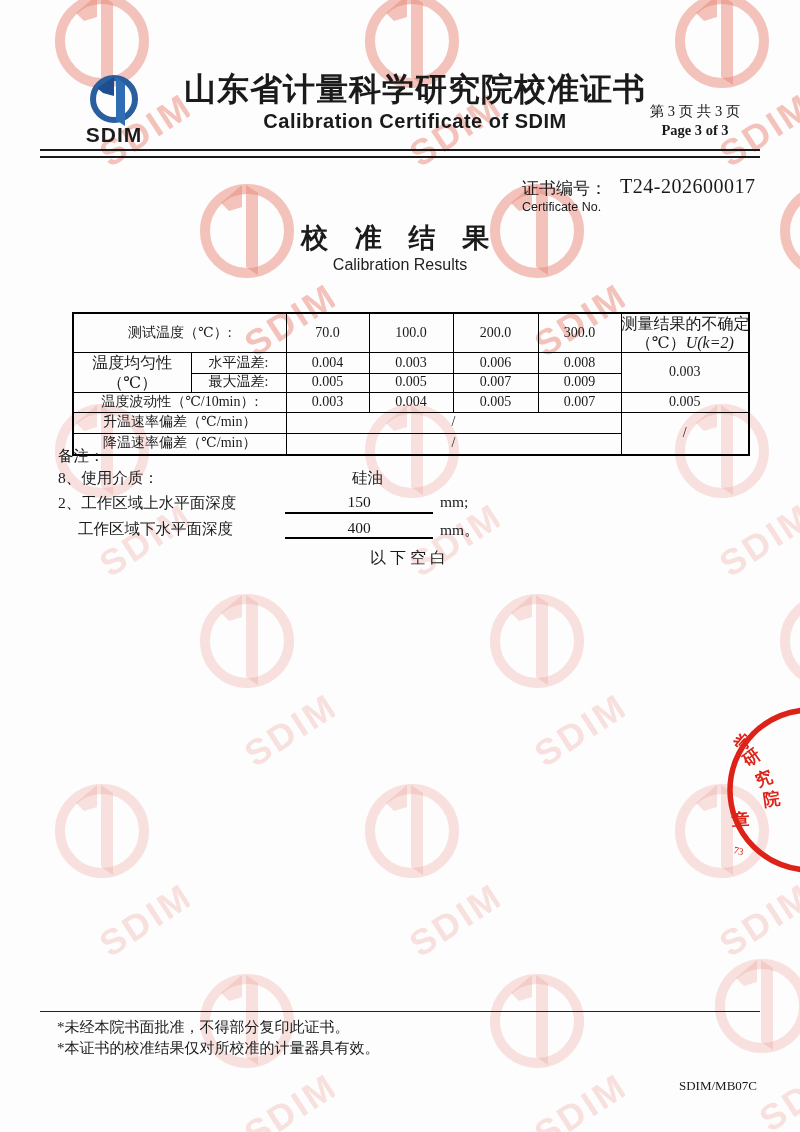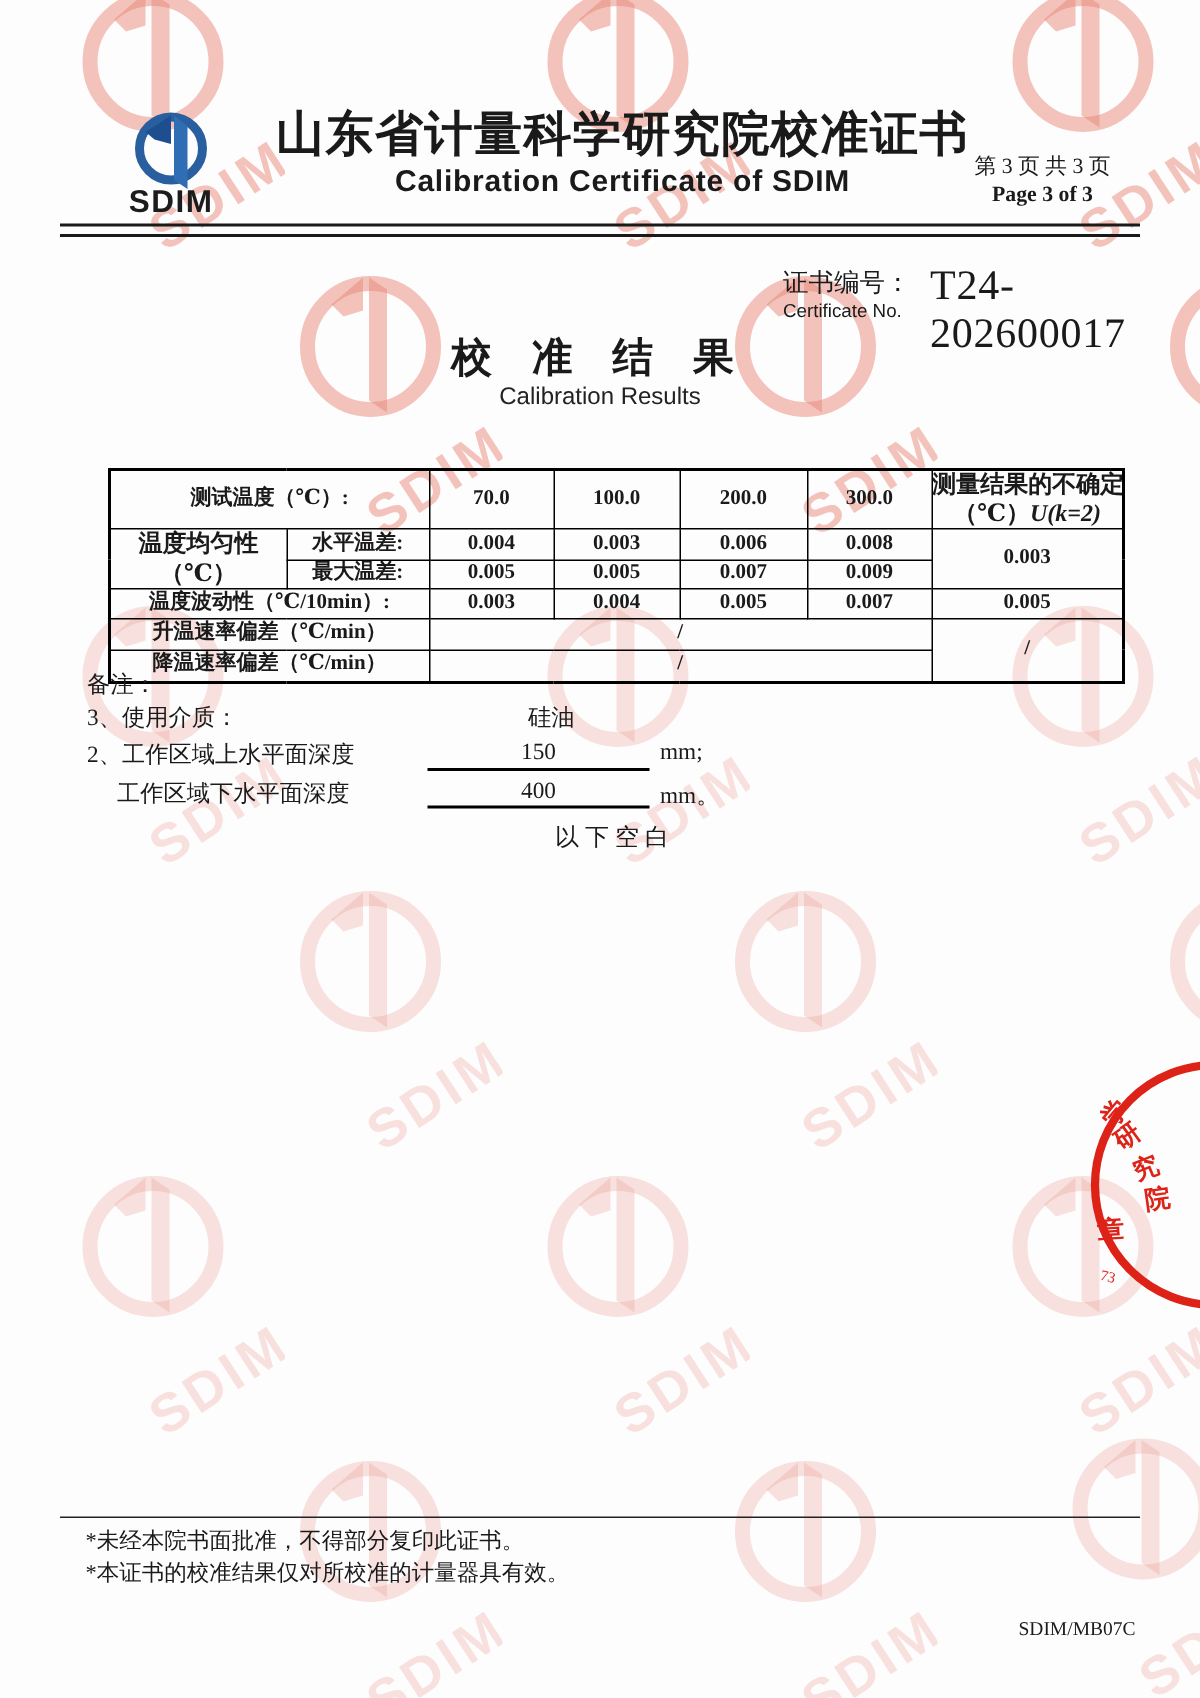--- a/index.html
+++ b/index.html
@@ -19,29 +19,29 @@
               font-size:32px;letter-spacing:1px;white-space:nowrap;}
   #sub-title{left:150px;top:110px;width:530px;text-align:center;
              font-family:"Liberation Sans",sans-serif;font-weight:bold;font-size:20px;
              letter-spacing:0.5px;}
   #page-info{left:630px;top:102px;width:130px;text-align:center;font-size:14.5px;line-height:19px;}
   #page-info .en{font-weight:bold;}
   #header-rule{left:40px;top:149px;width:720px;height:5px;
                border-top:2px solid #1a1a1a;border-bottom:2px solid #1a1a1a;}
   
   #cert-label{left:522px;top:177px;font-size:17px;}
-  #cert-number{left:620px;top:175px;font-size:28px;letter-spacing:0.5px;}
+  #cert-number{left:620px;top:175px;font-size:20px;letter-spacing:0.5px;}
   #cert-label-en{left:522px;top:200px;font-family:"Liberation Sans",sans-serif;font-size:12.5px;}
   
   #results-title{left:0;top:220px;width:800px;text-align:center;font-weight:bold;
                  font-size:27px;letter-spacing:10px;}
   #results-title-en{left:0;top:256px;width:800px;text-align:center;
                     font-family:"Liberation Sans",sans-serif;font-size:16px;color:#222;}
   
-  #cal-table{left:72px;top:312px;font-weight:bold;}
+  #cal-table{left:72px;top:312px;}
   table{border-collapse:collapse;table-layout:fixed;width:676px;border:2.5px solid #000;}
   td{border:1.5px solid #000;text-align:center;vertical-align:middle;
      font-size:14px;padding:0;line-height:1.2;overflow:hidden;white-space:nowrap;}
   tr.r1 td{height:36px;}
   tr.r2 td{height:19px;}
   tr.r3 td{height:18px;}
   tr.r4 td{height:19px;}
   tr.r5 td{height:20px;}
   tr.r6 td{height:20px;}
   td.small{font-size:16px;}
@@ -265,21 +265,21 @@
       </tr>
       <tr class="r6">
         <td colspan="2">降温速率偏差（℃/min）</td>
         <td colspan="4">/</td>
       </tr>
     </tbody>
       </table>
   </div>
 
   <div id="note-title" class="abs note">备注：</div>
-  <div id="note1-label" class="abs note">3、使用介质：</div>
+  <div id="note1-label" class="abs note">8、使用介质：</div>
   <div id="note1-value" class="abs note">硅油</div>
   <div id="note2-label" class="abs note">2、工作区域上水平面深度</div>
   <div id="note2-value" class="abs uval">150</div>
   <div id="uline1" class="abs uline"></div>
   <div id="note2-unit" class="abs uunit">mm;</div>
   <div id="note3-label" class="abs note">工作区域下水平面深度</div>
   <div id="note3-value" class="abs uval">400</div>
   <div id="uline2" class="abs uline"></div>
   <div id="note3-unit" class="abs uunit">mm。</div>
   <div id="end-blank" class="abs">以下空白</div>

